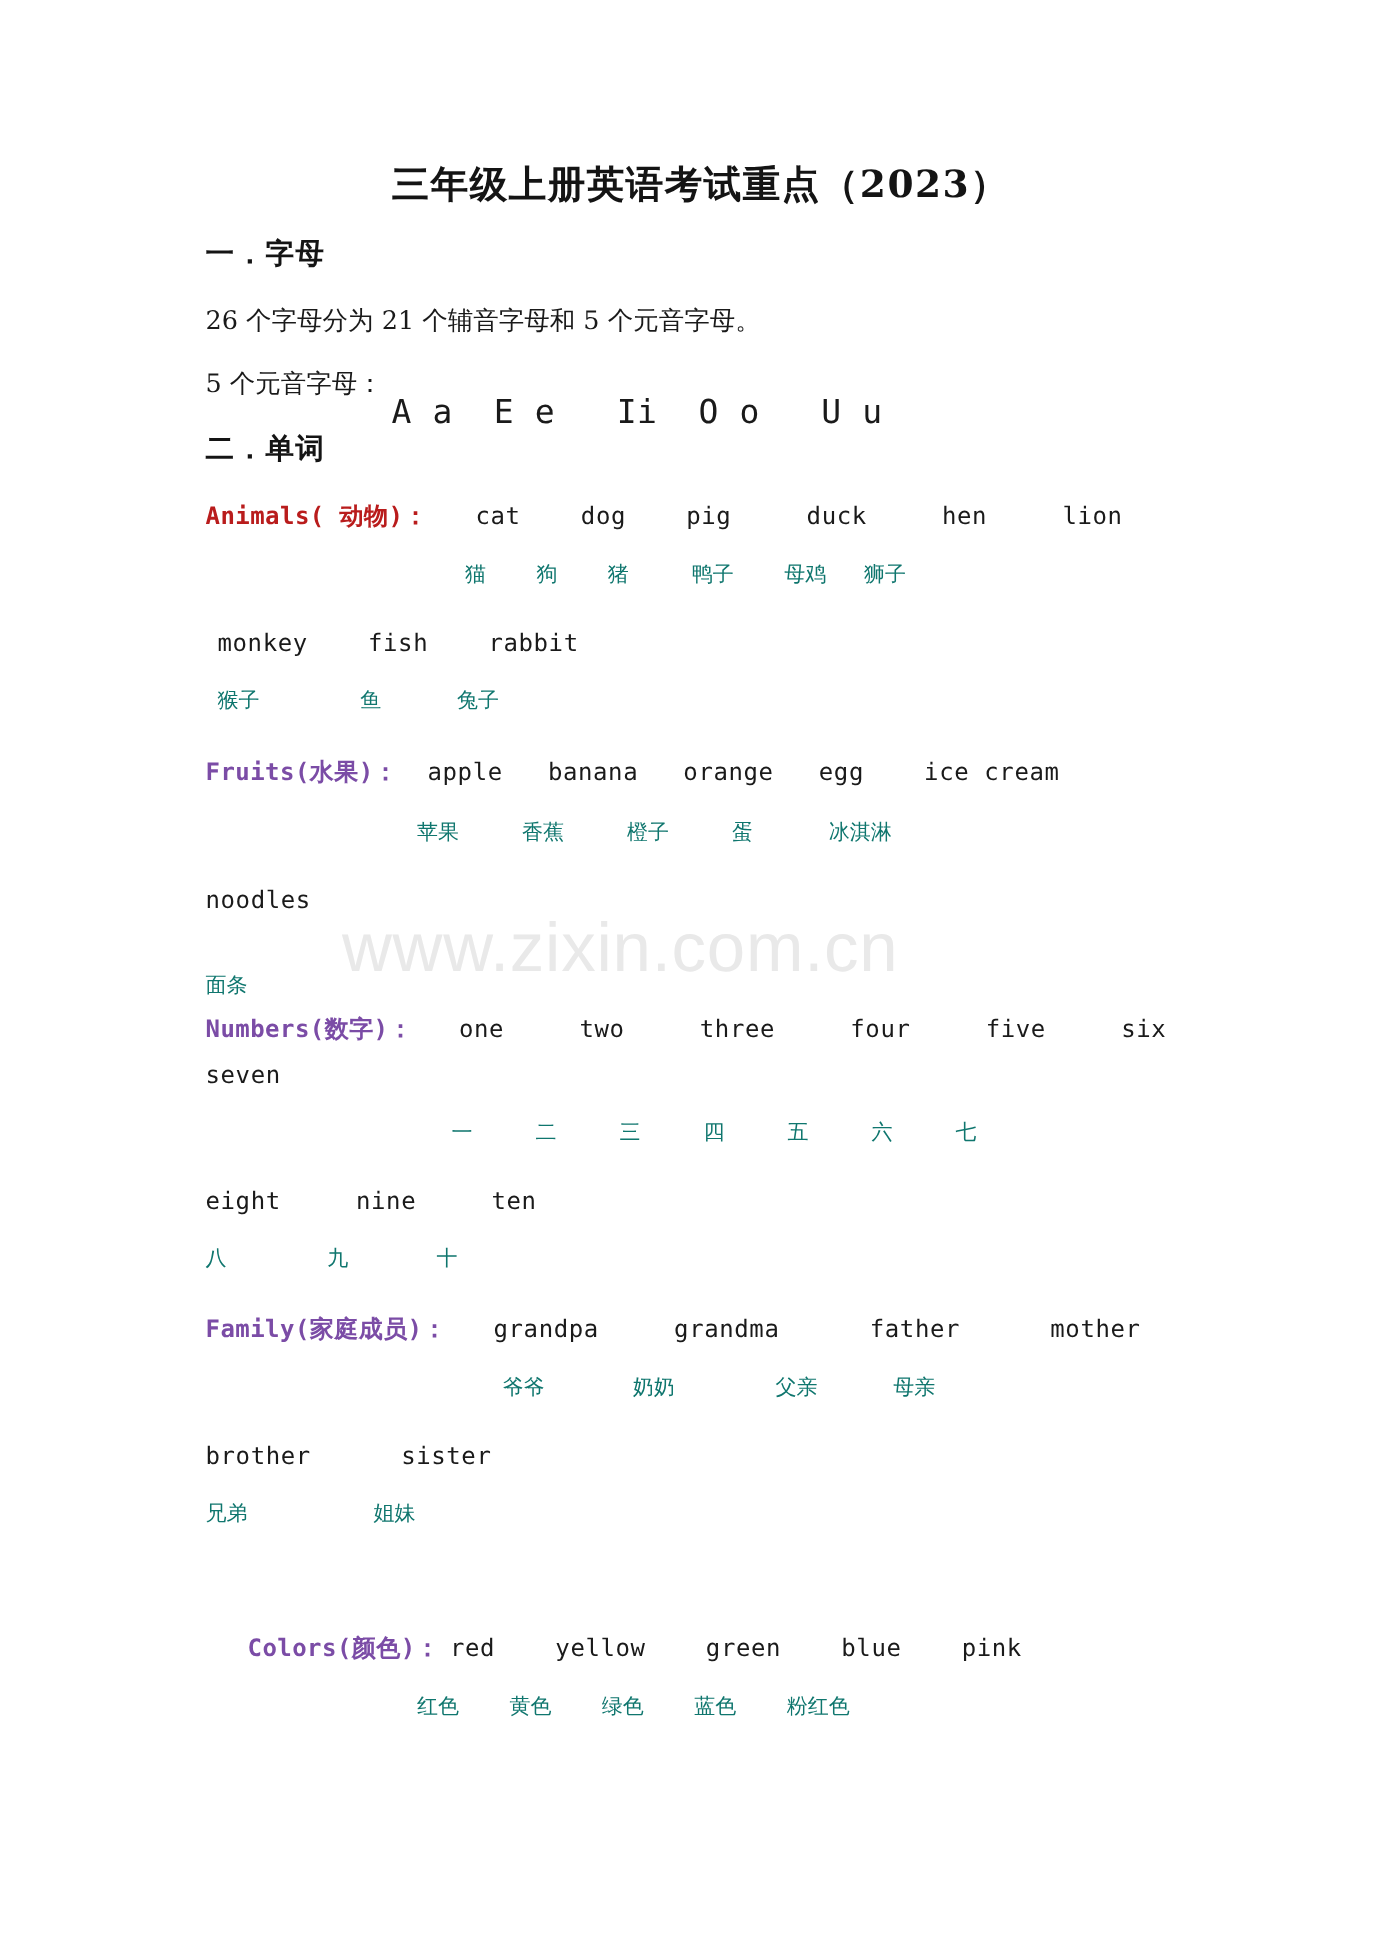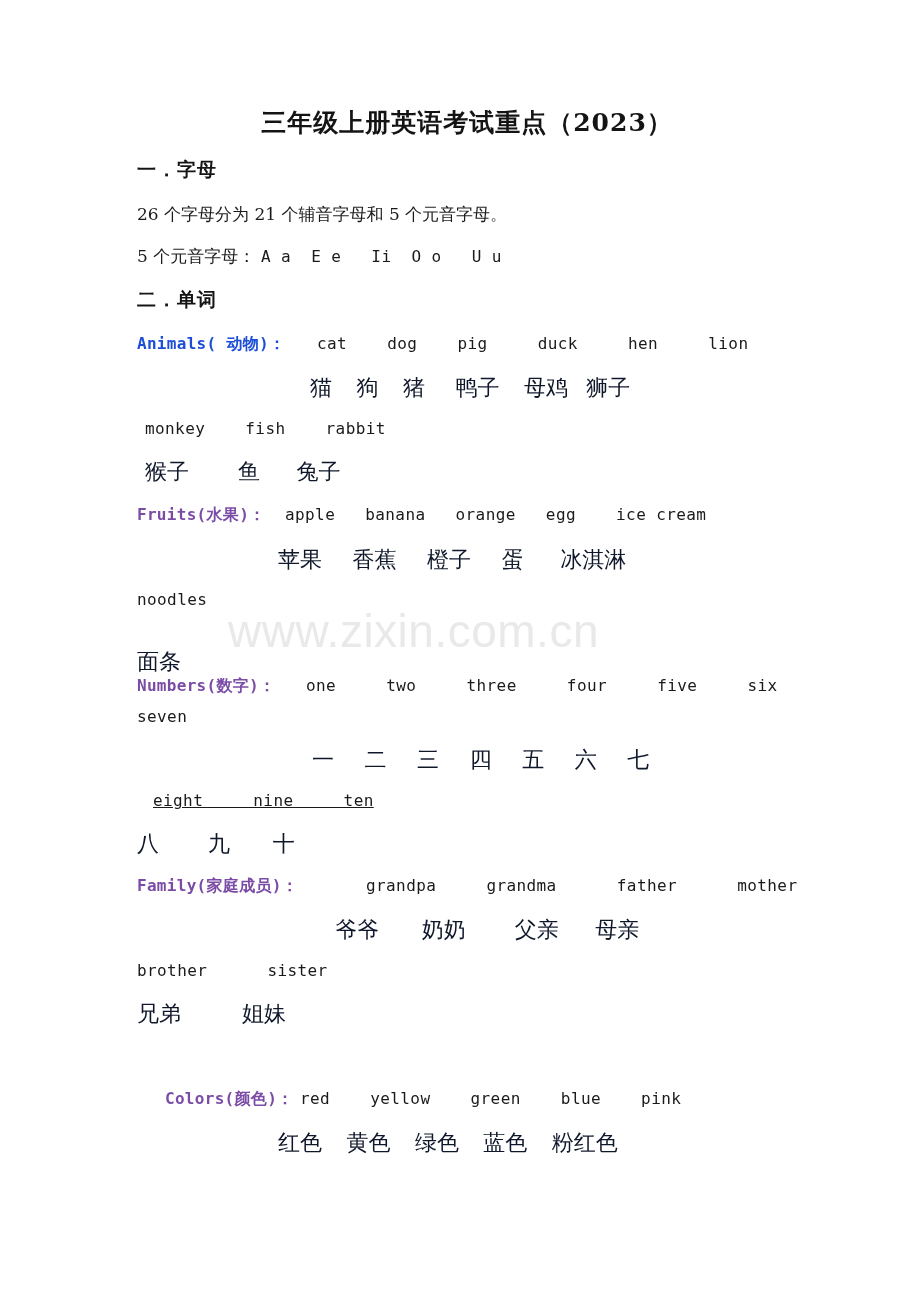--- a/index.html
+++ b/index.html
@@ -87,45 +87,46 @@
     font-size: 17px;
     color: #1a1a1a;
     line-height: 1;
     white-space: pre;
   }
 
   
   .mono {
     position: absolute;
     font-family: "DejaVu Sans Mono", "Liberation Mono", monospace;
-    font-size: 16px;
+    font-size: 22px;
     color: #1a1a1a;
     line-height: 1;
     white-space: pre;
     letter-spacing: 0.4px;
+    margin-top: 16px;
   }
 
   
   .cat-label {
     position: absolute;
     left: 0;
     font-family: "DejaVu Sans Mono", "Liberation Mono", monospace;
     font-size: 16px;
     font-weight: bold;
     line-height: 1;
     white-space: pre;
     letter-spacing: 0.3px;
   }
 
   
   .cn-row {
     position: absolute;
-    font-family: Liberation Sans, sans-serif;
-    font-size: 22px;
-    color: #0f172a;
+    font-family: Liberation Mono, monospace;
+    font-size: 14px;
+    color: #0f766e;
     line-height: 1;
     white-space: pre;
   }
 
   
   .en-row {
     position: absolute;
     font-family: "DejaVu Sans Mono", "Liberation Mono", monospace;
     font-size: 16px;
     color: #1a1a1a;
@@ -148,41 +149,41 @@
     <div class="sec-heading" style="top:160px;">一．字母</div>
 
     <div class="body-line" style="top:206px;text-align:right;">26 个字母分为 21 个辅音字母和 5 个元音字母。</div>
 
     <div class="body-line" style="top:248px;">5 个元音字母：</div>
 
     <div class="mono" style="left:124px; top:249px;">A a  E e   Ii  O o   U u</div>
 
     <div class="sec-heading" style="top:290px;">二．单词</div>
 
-    <div class="cat-label" style="top:336px; color:#1d4ed8;text-align:right;">Animals( 动物)：</div>
+    <div class="cat-label" style="top:336px; color:#b91c1c;text-align:right;">Animals( 动物)：</div>
     <div class="en-row" style="left:180px; top:336px;">cat    dog    pig     duck     hen     lion</div>
     <div class="cn-row" style="left:173px; top:377px;">猫    狗    猪     鸭子    母鸡   狮子</div>
     <div class="en-row" style="left:8px; top:421px;">monkey    fish    rabbit</div>
     <div class="cn-row" style="left:8px; top:461px;">猴子        鱼      兔子</div>
 
     <div class="cat-label" style="top:507px; color:#7B4CA6;">Fruits(水果)：</div>
     <div class="en-row" style="left:148px; top:507px;">apple   banana   orange   egg    ice cream</div>
     <div class="cn-row" style="left:141px; top:549px;">苹果     香蕉     橙子     蛋      冰淇淋</div>
     <div class="en-row" style="left:0px; top:592px;">noodles</div>
     <div class="cn-row" style="left:0px; top:631px;margin-top:20px;">面条</div>
 
     <div class="cat-label" style="top:678px; color:#7B4CA6;text-align:center;">Numbers(数字)：</div>
     <div class="en-row" style="left:169px; top:678px;">one     two     three     four     five     six</div>
     <div class="en-row" style="left:0px; top:709px;">seven</div>
-    <div class="cn-row" style="left:175px; top:749px;">一     二     三     四     五     六     七</div>
-    <div class="en-row" style="left:16px; top:793px;text-decoration:underline;">eight     nine     ten</div>
+    <div class="cn-row" style="left:164px; top:749px;">一     二     三     四     五     六     七</div>
+    <div class="en-row" style="left:0px; top:793px;">eight     nine     ten</div>
     <div class="cn-row" style="left:0px; top:833px;text-align:right;">八        九       十</div>
 
     <div class="cat-label" style="top:878px; color:#7B4CA6;">Family(家庭成员)：</div>
-    <div class="en-row" style="left:192px; top:878px;margin-left:37px;">grandpa     grandma      father      mother</div>
+    <div class="en-row" style="left:192px; top:878px;">grandpa     grandma      father      mother</div>
     <div class="cn-row" style="left:198px; top:919px;">爷爷       奶奶        父亲      母亲</div>
     <div class="en-row" style="left:0px; top:963px;">brother      sister</div>
     <div class="cn-row" style="left:0px; top:1003px;text-align:center;">兄弟          姐妹</div>
 
     <div class="cat-label" style="top:1091px; color:#7B4CA6;margin-left:28px;">Colors(颜色)：</div>
     <div class="en-row" style="left:163px; top:1091px;">red    yellow    green    blue    pink</div>
     <div class="cn-row" style="left:141px; top:1132px;">红色    黄色    绿色    蓝色    粉红色</div>
 
   </div>
 </div>

